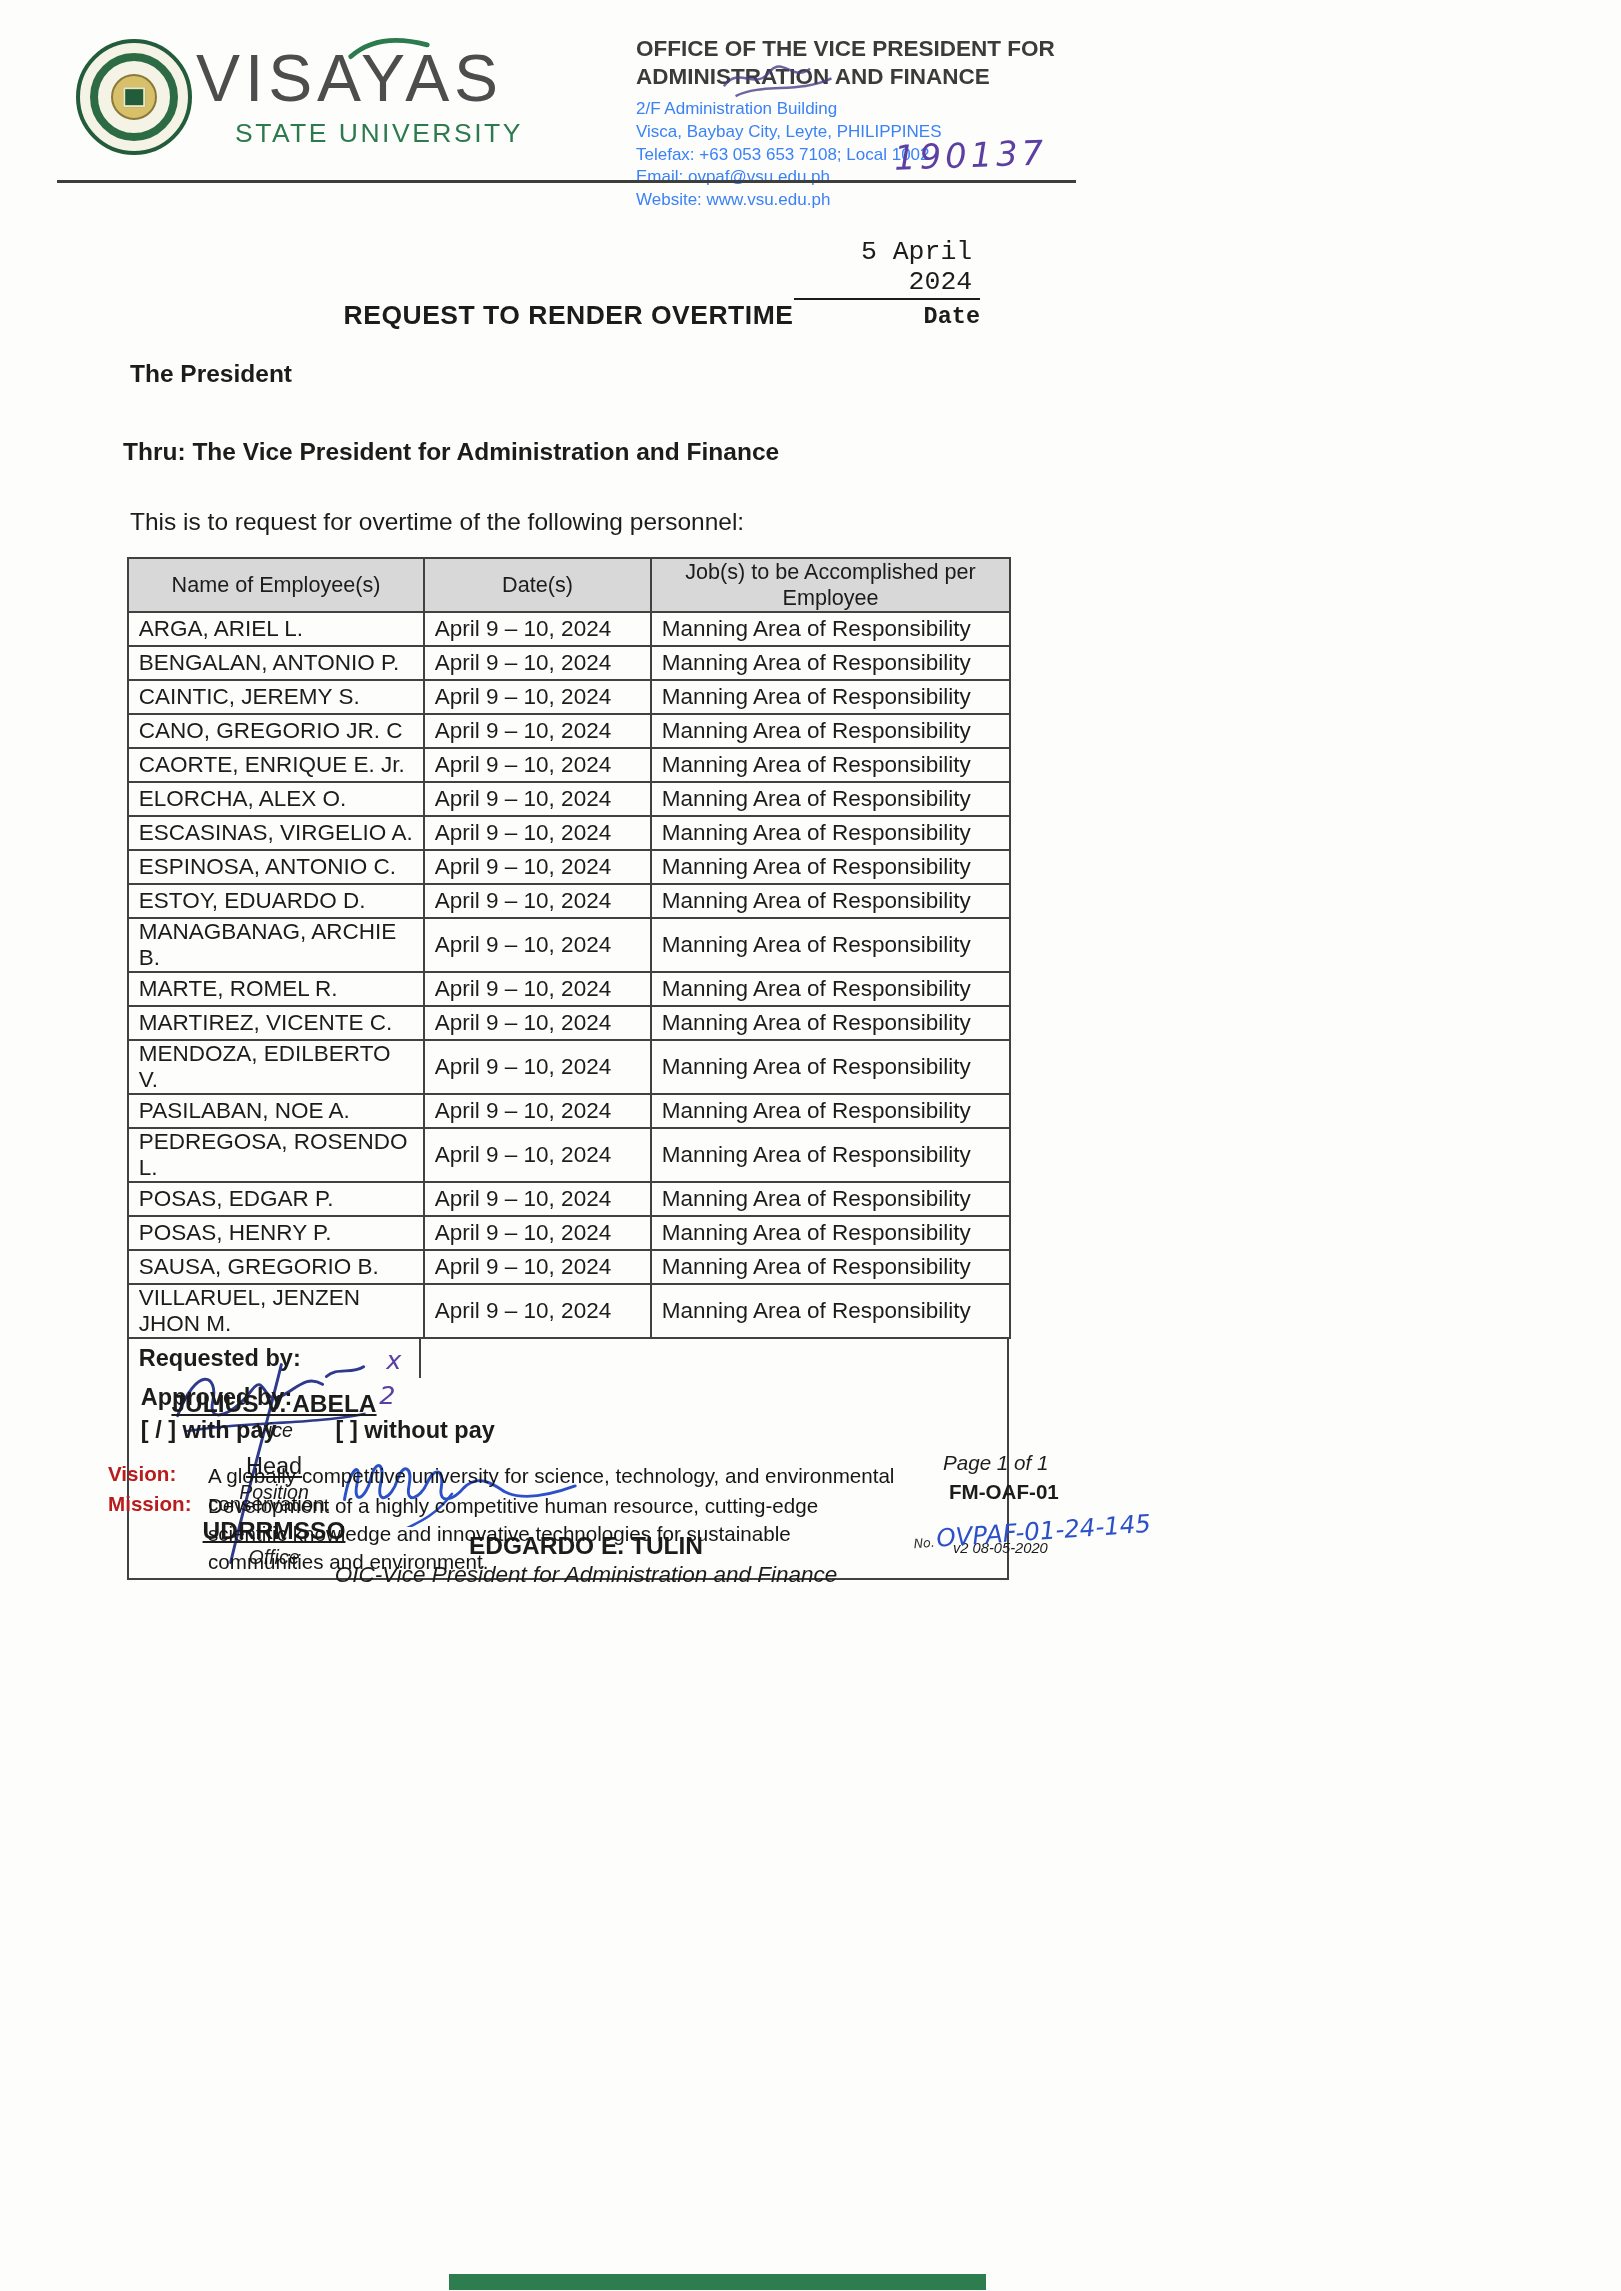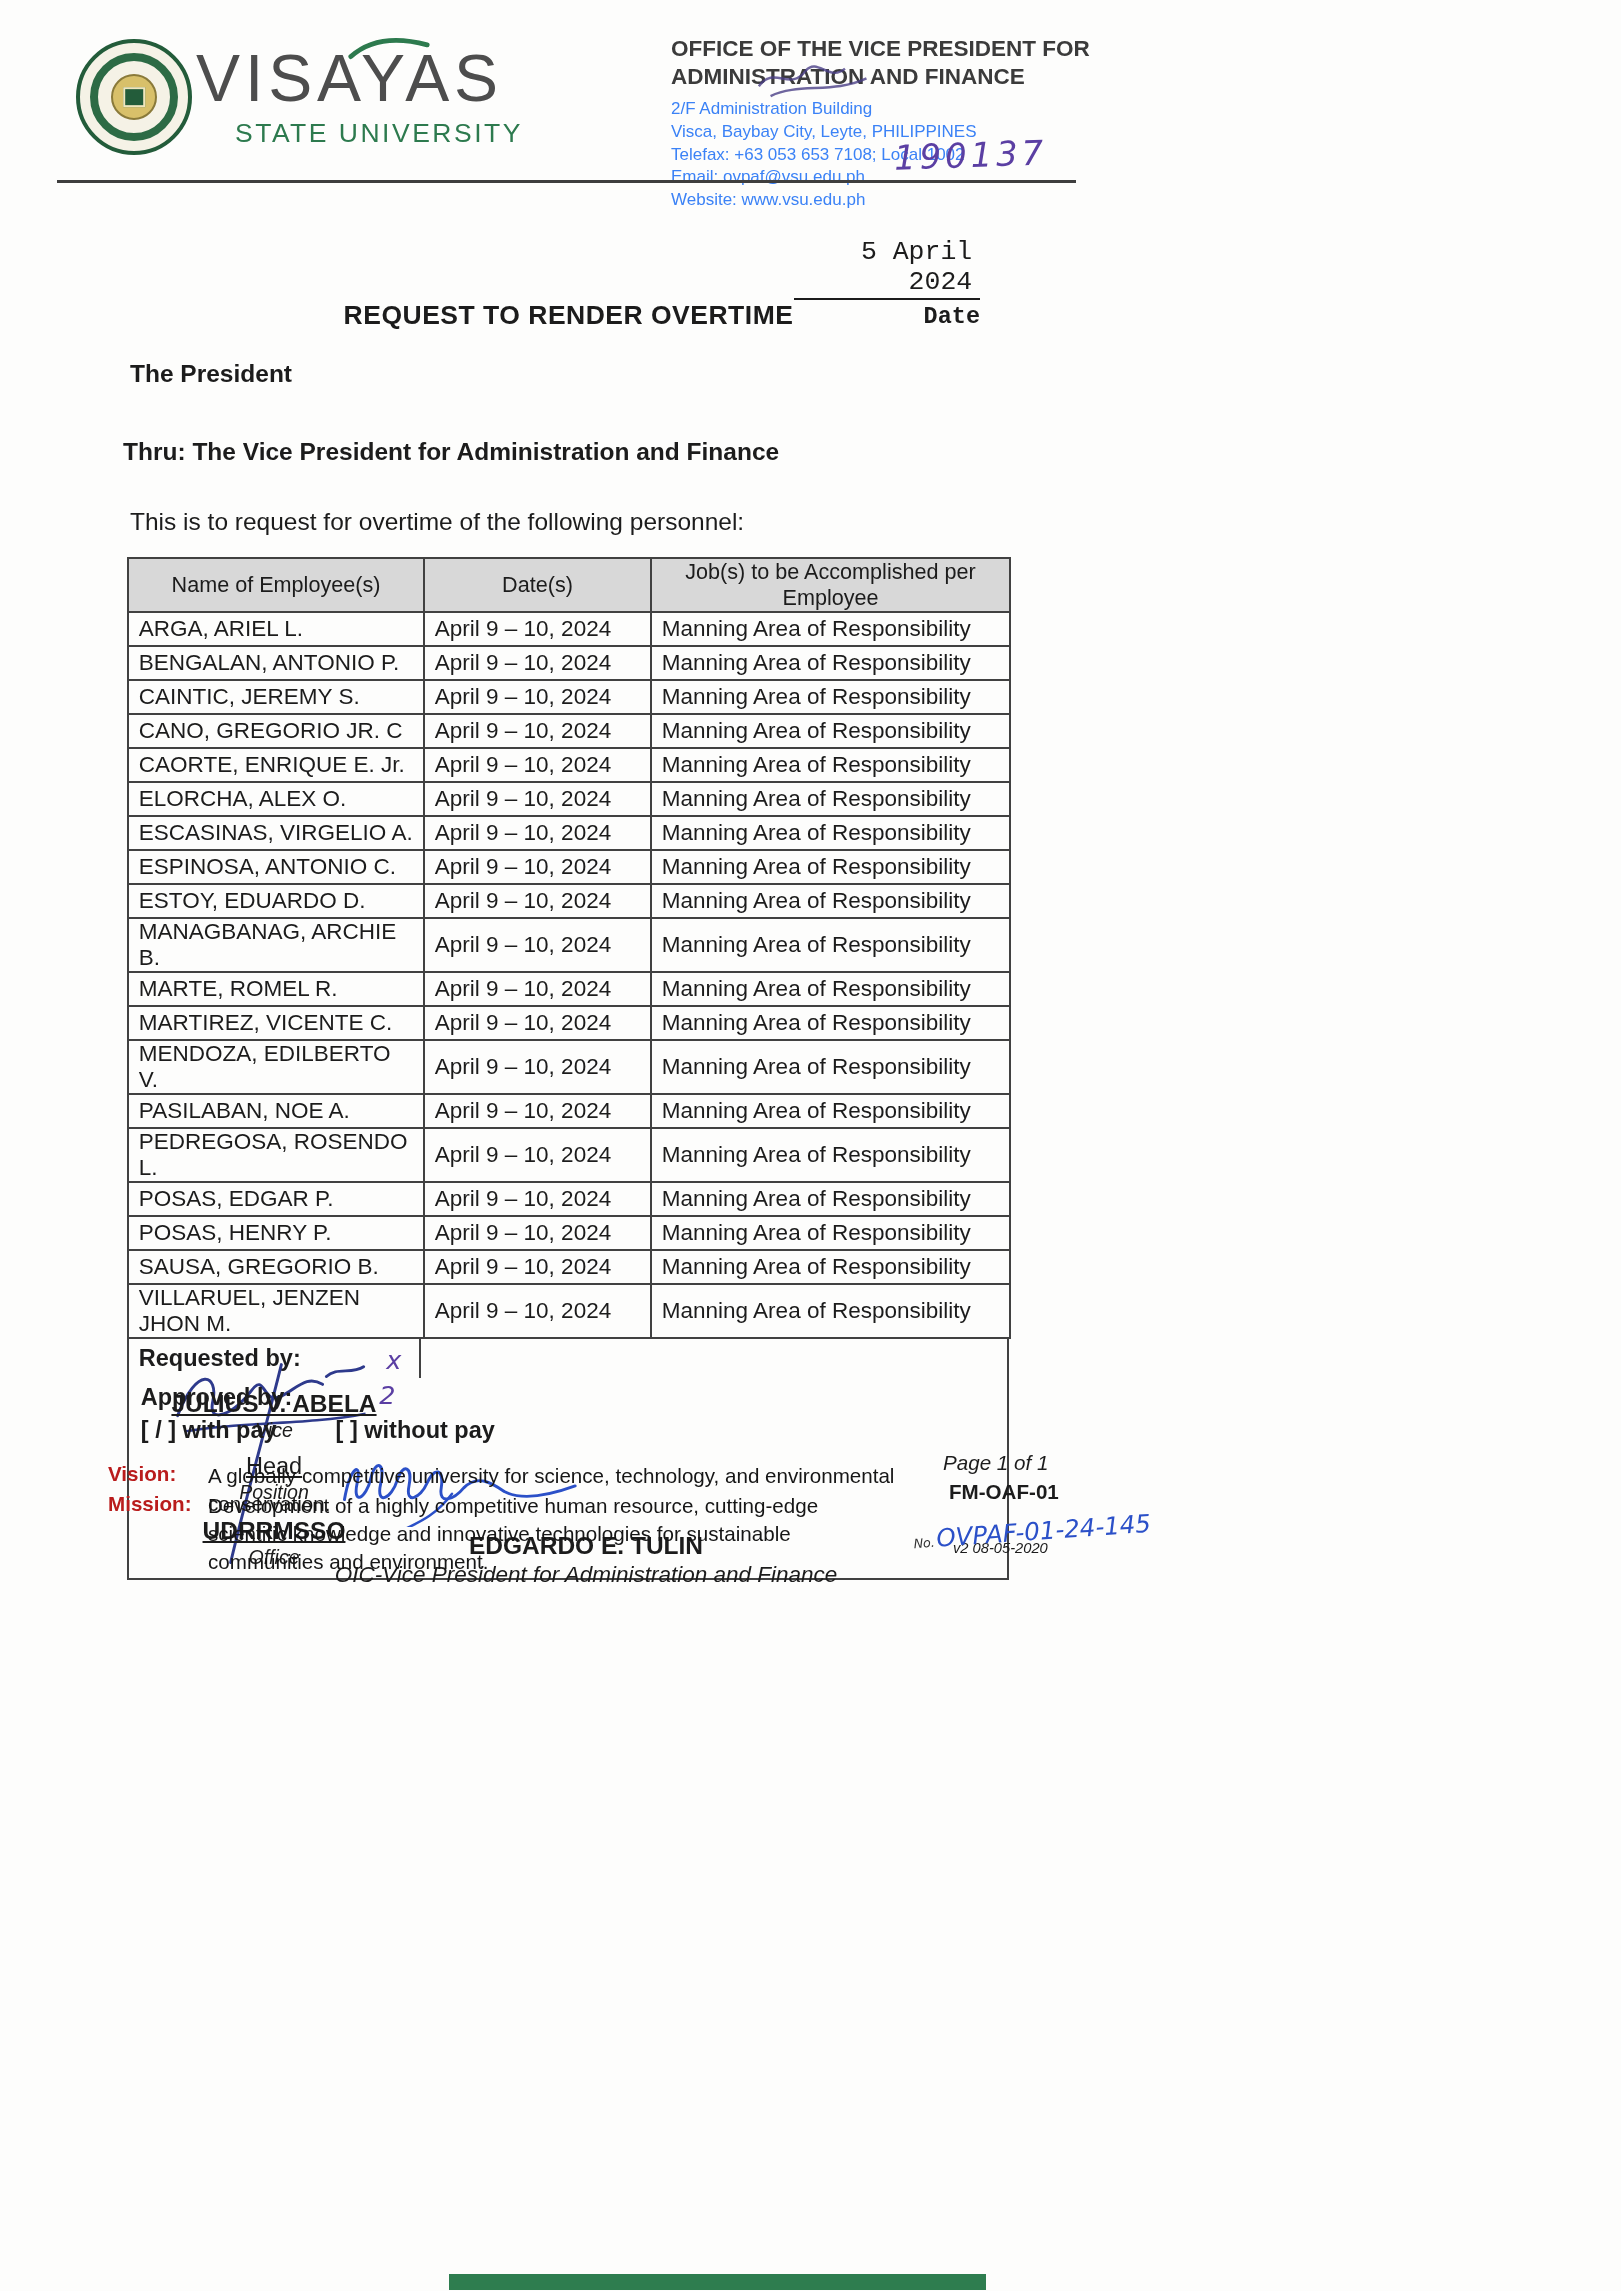--- a/index.html
+++ b/index.html
@@ -15,21 +15,21 @@
   .seal{position:absolute;left:76px;top:39px;width:108px;height:108px;border-radius:50%;
         border:4.9px solid #235c3a;background:#f5f2e6;}
   .seal .ring{position:absolute;inset:9.8px;border-radius:50%;border:8.8px solid #2d6b45;}
   .seal .core{position:absolute;inset:31px;border-radius:50%;background:#d8c06a;border:2px solid #8a7a3a;}
   .seal .book{position:absolute;left:50%;top:50%;width:17.6px;height:15.7px;transform:translate(-50%,-50%);
         background:#235c3a;border:2px solid #f0e6bd;}
   .brand{position:absolute;left:196px;top:45px;}
   .brand-name{font-size:66px;line-height:1;letter-spacing:4.9px;color:#4d4d4d;font-weight:normal;}
   .brand-sub{margin-top:6.9px;margin-left:39px;font-size:26.5px;letter-spacing:2.5px;color:#2d7a4e;font-weight:normal;}
   .logo-leaf{position:absolute;left:149px;top:-9.8px;}
-  .office-block{position:absolute;left:671px;top:35px;width:421px;}
+  .office-block{position:absolute;left:636px;top:35px;width:421px;}
   .office-title{font-size:22.5px;font-weight:bold;color:#3b3b3b;line-height:1.25;}
   .office-lines{margin-top:6.9px;font-size:17px;line-height:1.34;color:#3b82f6;}
   .header-scribble{position:absolute;left:80px;top:17.6px;pointer-events:none;}
   .hand{font-family:"DejaVu Sans", sans-serif;font-style:italic;}
   .hand-number{position:absolute;left:894px;top:135px;font-size:34px;letter-spacing:3.9px;
         color:#5b3fa3;transform:rotate(-2deg);}
   .header-rule{position:absolute;left:57px;top:180px;width:1019px;height:2.9px;background:#3e3e3e;}
   
   .date-block{position:absolute;left:794px;top:237px;width:186px;text-align:right;font-family:Liberation Mono, monospace;}
   .date-value{display:inline-block;font-size:26.5px;border-bottom:2px solid #1c1c1c;padding:0 7.8px 1px;}

